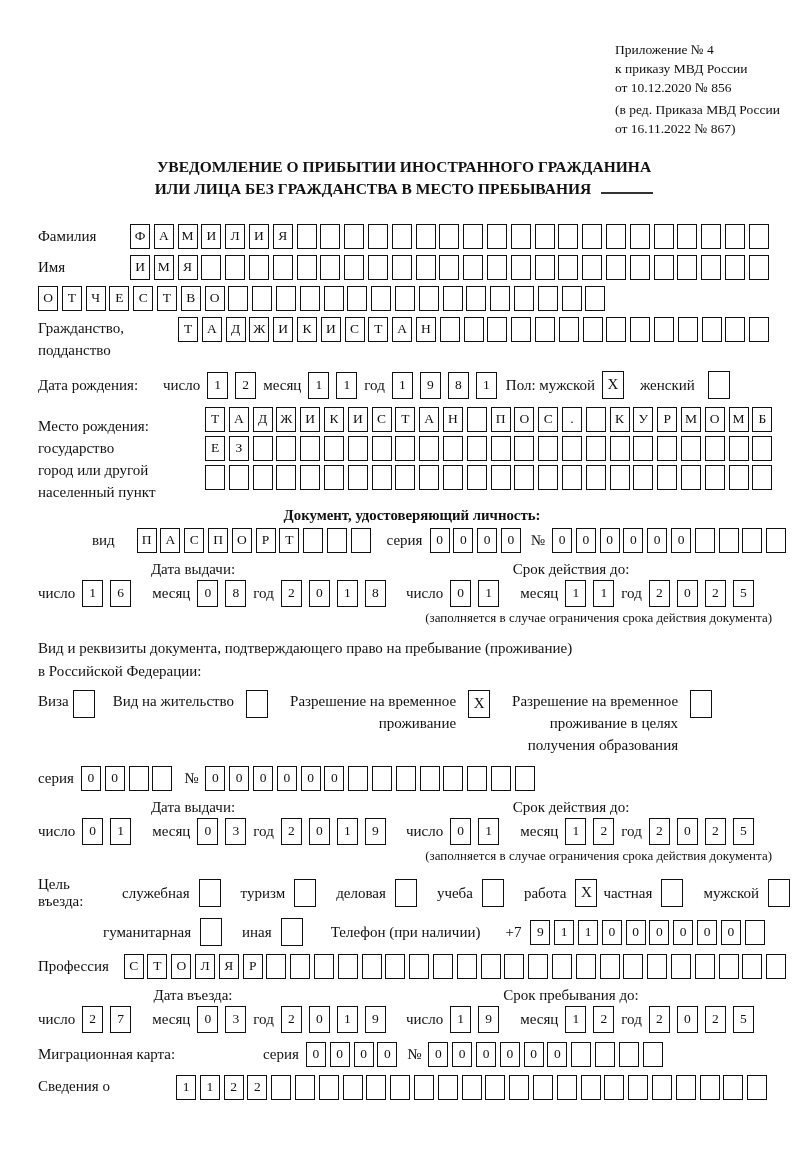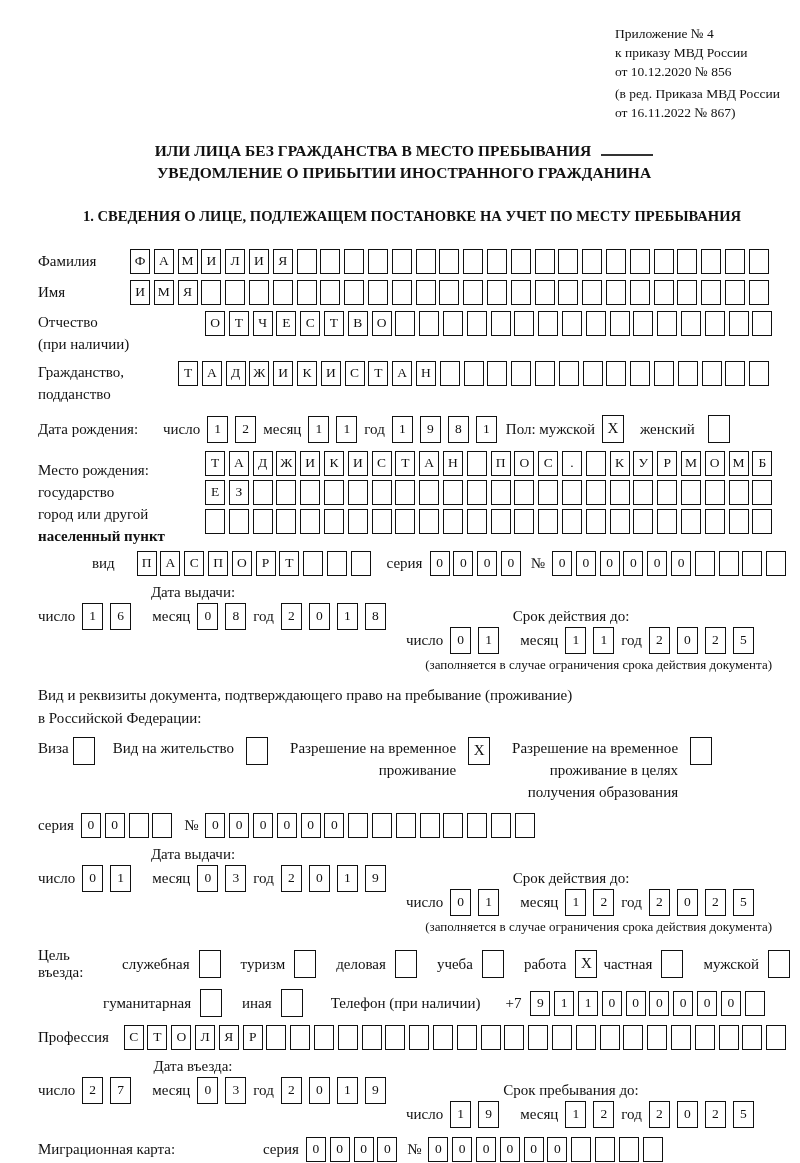--- a/index.html
+++ b/index.html
@@ -1,21 +1,21 @@
 <!DOCTYPE html>
 <html><head>
 <meta charset="utf-8">
 <style>
   * { margin:0; padding:0; box-sizing:border-box; }
   html,body { background:#ffffff; }
   body {
     width:800px; height:1163px; overflow:hidden;
     font-family:"Liberation Serif", serif; color:#111;
   }
-  .page { width:800px; height:1163px; padding:24px 10px 10px 38px; }
+  .page { width:800px; height:1163px; padding:40px 10px 10px 38px; }
 
   
   .hdr { margin-left:577px; font-size:13.5px; line-height:19px; }
   .hdr .rev { margin-top:3px; }
   .forma { text-align:right; padding-right:22px; font-weight:bold; font-size:15px; margin-top:14px; }
 
   
   .title { text-align:center; font-weight:bold; font-size:15.5px; line-height:22px; margin-top:18px; margin-right:20px; }
   .tline { display:inline-block; width:52px; border-bottom:2.2px solid #333; height:14px; margin-left:10px; }
   .sect { text-align:center; font-weight:bold; font-size:14.6px; margin-top:24px; white-space:nowrap; margin-right:4px; }
@@ -39,21 +39,21 @@
     width:22px; height:28px; border:1.7px solid #111; display:inline-block;
     text-align:center; font-size:15px; line-height:25px; flex-shrink:0;
   }
 
   
   .dates { display:flex; margin-top:8px; }
   .dcol1 { width:368px; }
   .dcol2 { flex:1; }
   .dtitle { text-align:center; font-size:15px; margin-bottom:2px; }
   .dcol1 .dtitle { width:310px; }
-  .dcol2 .dtitle { width:330px;margin-top:24px; }
+  .dcol2 .dtitle { width:330px; }
   .drow { display:flex; align-items:center; }
   .dlbl { font-size:15px; margin-right:7px; }
   .gap14 { margin-left:14px; }
   .note { font-size:13px; text-align:right; padding-right:18px; margin-top:3px; }
 
   
   .optrow { display:flex; margin-top:10px; align-items:flex-start; }
   .opt { display:flex; align-items:flex-start; }
   .opt .olbl { font-size:15px; line-height:22px; }
   .opt .center { text-align:right; }
@@ -76,24 +76,23 @@
 
   <div class="hdr">
     <div>Приложение № 4</div>
     <div>к приказу МВД России</div>
     <div>от 10.12.2020 № 856</div>
     <div class="rev">(в ред. Приказа МВД России</div>
     <div>от 16.11.2022 № 867)</div>
   </div>
 
   <div class="title">
+    <div>УВЕДОМЛЕНИЕ О ПРИБЫТИИ ИНОСТРАННОГО ГРАЖДАНИНА</div>
     <div><span>ИЛИ ЛИЦА БЕЗ ГРАЖДАНСТВА В МЕСТО ПРЕБЫВАНИЯ</span><span class="tline"></span></div>
-    <div>УВЕДОМЛЕНИЕ О ПРИБЫТИИ ИНОСТРАННОГО ГРАЖДАНИНА</div>
-  </div>
-  <div class="sect">1. СВЕДЕНИЯ О ЛИЦЕ, ПОДЛЕЖАЩЕМ ПОСТАНОВКЕ НА УЧЕТ ПО МЕСТУ ПРЕБЫВАНИЯ</div>
+  </div>
 
   <div class="frow" style="margin-top:24px;">
     <span class="lbl w92">Фамилия</span>
     <span class="boxrow">
         <span class="cb">Ф</span>
         <span class="cb">А</span>
         <span class="cb">М</span>
         <span class="cb">И</span>
         <span class="cb">Л</span>
         <span class="cb">И</span>
@@ -147,24 +146,20 @@
         <span class="cb"></span>
         <span class="cb"></span>
         <span class="cb"></span>
         <span class="cb"></span>
         <span class="cb"></span>
         <span class="cb"></span>
       </span>
   </div>
 
   <div class="frow">
-    <span class="lbl2 w167">
-      <span style="display:block;">Отчество</span>
-      <span style="display:block;">(при наличии)</span>
-    </span>
     <span class="boxrow">
         <span class="cb">О</span>
         <span class="cb">Т</span>
         <span class="cb">Ч</span>
         <span class="cb">Е</span>
         <span class="cb">С</span>
         <span class="cb">Т</span>
         <span class="cb">В</span>
         <span class="cb">О</span>
         <span class="cb"></span>
@@ -243,21 +238,21 @@
     <span class="chk">X</span>
     <span class="dlbl" style="margin-left:16px;">женский</span>
     <span class="chk" style="margin-left:6px;"></span>
   </div>
 
   <div class="frow" style="margin-top:8px;">
     <span class="lbl2 w167">
       <span style="display:block;margin-top:8px;">Место рождения:</span>
       <span style="display:block;">государство</span>
       <span style="display:block;">город или другой</span>
-      <span style="display:block;font-weight:bold;">населенный пункт</span>
+      <span style="display:block;">населенный пункт</span>
     </span>
     <span>
       <span class="boxrow" style="margin-bottom:4px;">
           <span class="cb">Т</span>
           <span class="cb">А</span>
           <span class="cb">Д</span>
           <span class="cb">Ж</span>
           <span class="cb">И</span>
           <span class="cb">К</span>
           <span class="cb">И</span>
@@ -327,20 +322,21 @@
           <span class="cb"></span>
           <span class="cb"></span>
           <span class="cb"></span>
           <span class="cb"></span>
           <span class="cb"></span>
           <span class="cb"></span>
         </span>
     </span>
   </div>
 
+  <div class="sect" style="margin-top:4px; font-size:14.8px;">Документ, удостоверяющий личность:</div>
 
   <div class="frow" style="margin-top:4px; align-items:center;margin-left:48px;">
     <span class="dlbl" style="width:70px; padding-left:6px;">вид</span>
     <span class="boxrow">
         <span class="cb">П</span>
         <span class="cb">А</span>
         <span class="cb">С</span>
         <span class="cb">П</span>
         <span class="cb">О</span>
         <span class="cb">Р</span>

